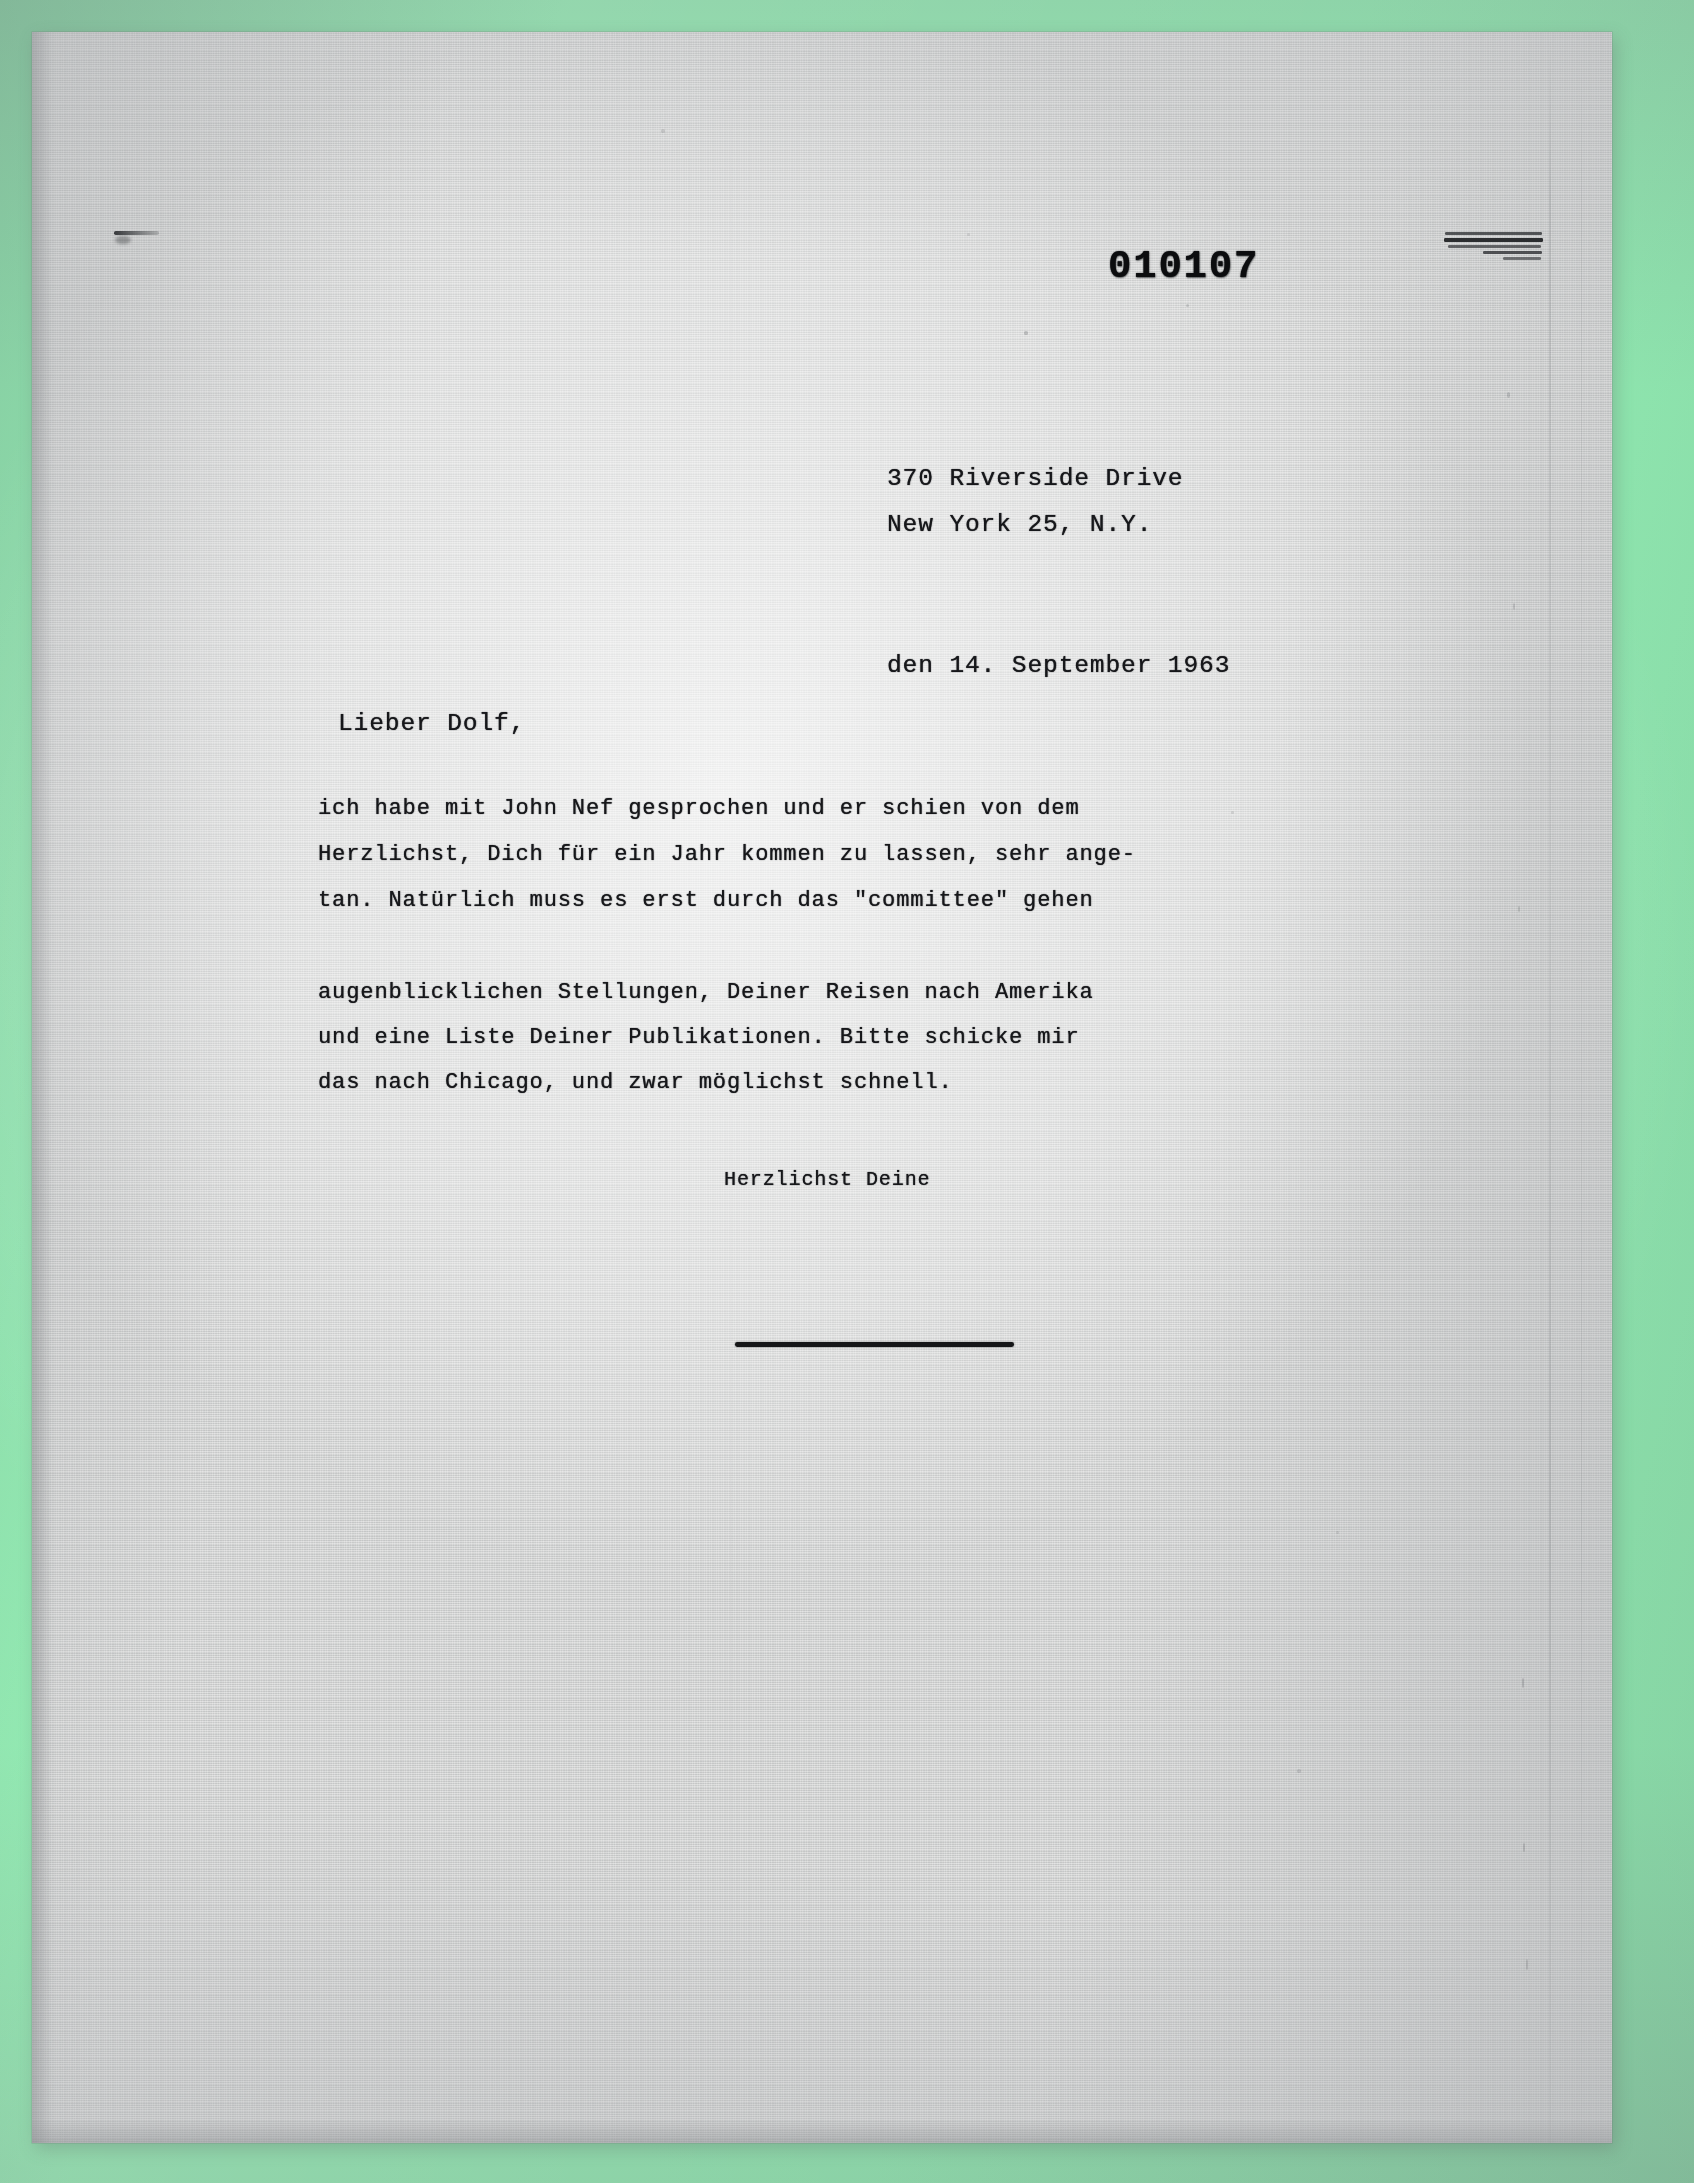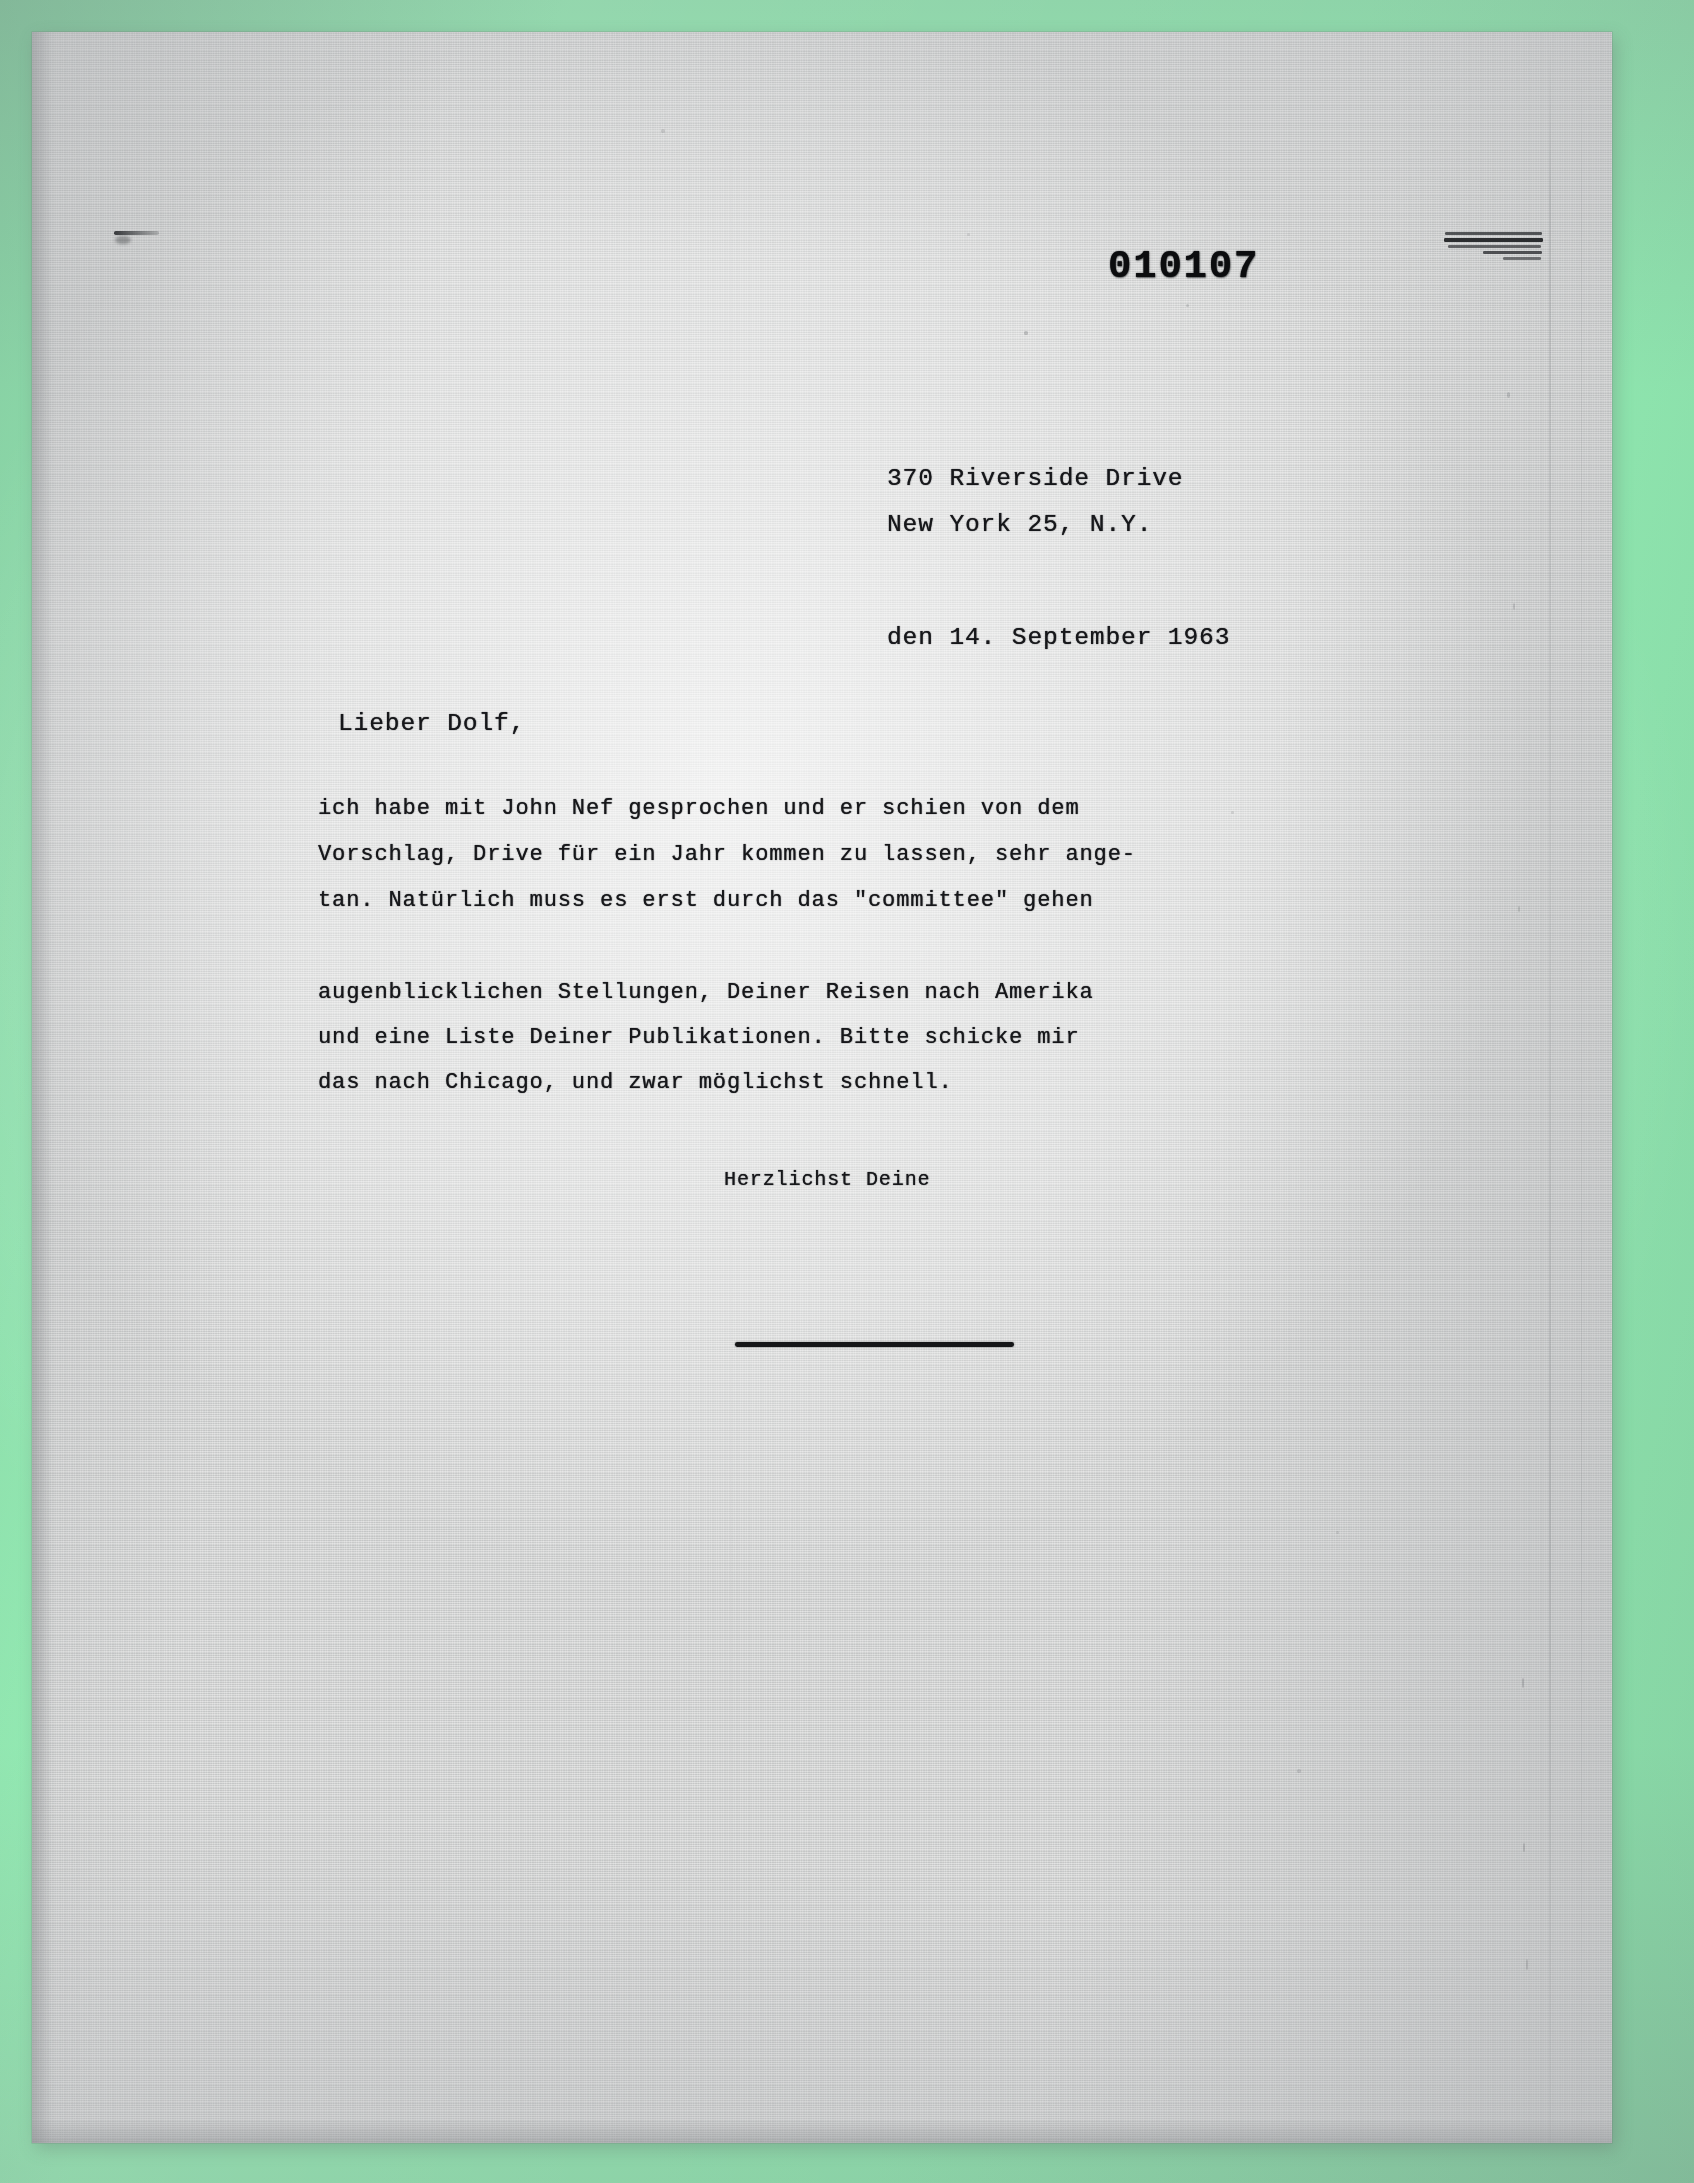--- a/index.html
+++ b/index.html
@@ -135,21 +135,21 @@
       0 0 1.3px rgba(10,11,13,0.9),
       0.6px 0.5px 1.6px rgba(30,32,35,0.55);
   }
 
   .addr-line   { left: 887px; font-size: 24.5px; }
   #addr1 { top: 465px; }
   #addr2 { top: 511px; }
 
   #dateline {
     left: 887px;
-    top: 624px;
+    top: 652px;
     font-size: 24.5px;
   }
 
   #salutation {
     left: 338px;
     top: 710px;
     font-size: 24.5px;
   }
 
   .body-line {
@@ -258,21 +258,21 @@
 
     <div class="typed addr-line" id="addr1">370 Riverside Drive</div>
 
     <div class="typed addr-line" id="addr2">New York 25, N.Y.</div>
 
     <div class="typed" id="dateline">den 14. September 1963</div>
 
     <div class="typed" id="salutation">Lieber Dolf,</div>
 
     <div class="typed body-line" style="top:796px">ich habe mit John Nef gesprochen und er schien von dem</div>
-    <div class="typed body-line" style="top:842px">Vorschlag, Drive für ein Jahr kommen zu lassen, sehr ange-</div>
+    <div class="typed body-line" style="top:842px">Herzlichst, Dich für ein Jahr kommen zu lassen, sehr ange-</div>
     <div class="typed body-line" style="top:888px">tan. Natürlich muss es erst durch das "committee" gehen</div>
     <div class="typed body-line" style="top:980px">augenblicklichen Stellungen, Deiner Reisen nach Amerika</div>
     <div class="typed body-line" style="top:1025px">und eine Liste Deiner Publikationen. Bitte schicke mir</div>
     <div class="typed body-line" style="top:1070px">das nach Chicago, und zwar möglichst schnell.</div>
 
     <div class="typed" id="closing">Herzlichst Deine</div>
 
     <div id="sig-rule"></div>
 
     <span class="speck" style="left:1024px;top:331px;width:3.7px;height:3.7px;opacity:.45"></span>

